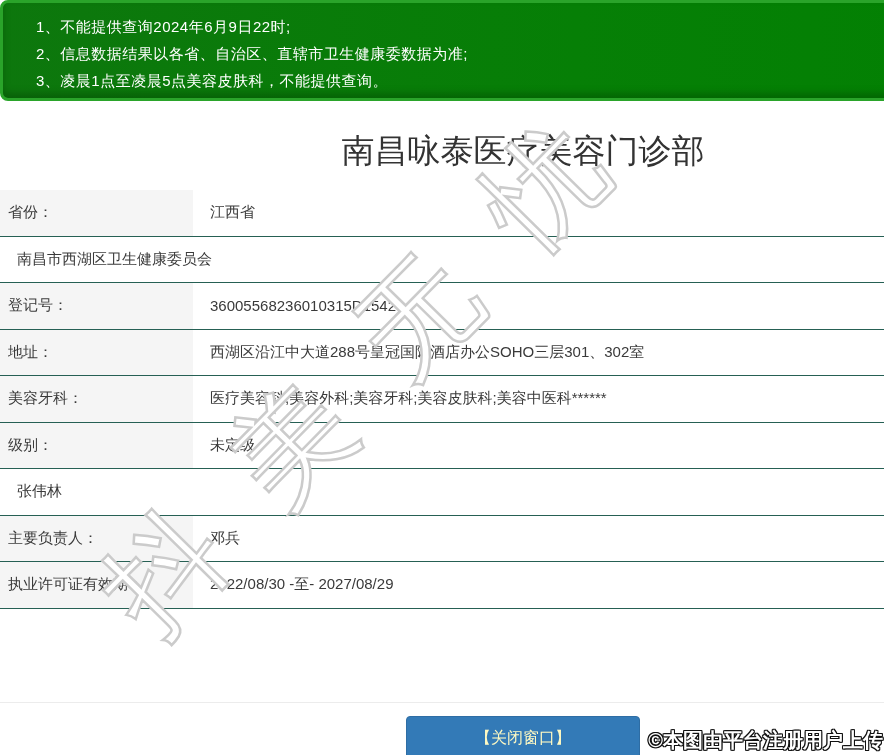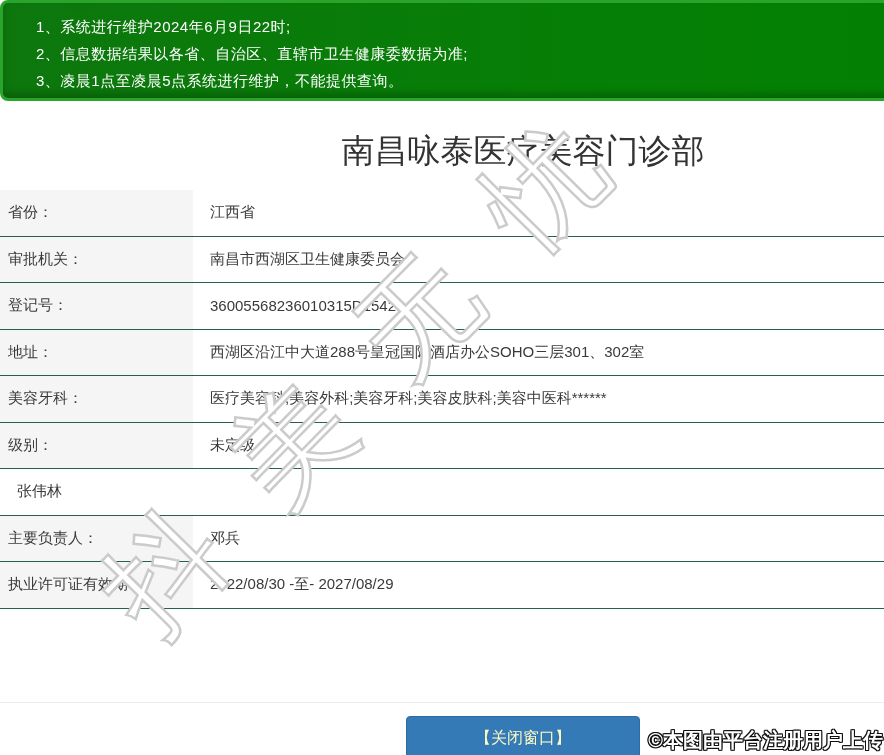--- a/index.html
+++ b/index.html
@@ -109,36 +109,35 @@
       -1px -1px 0 #111, 1px -1px 0 #111, -1px 1px 0 #111, 1px 1px 0 #111,
       0 -1px 0 #111, 0 1px 0 #111, -1px 0 0 #111, 1px 0 0 #111;
   }
 </style>
 </head>
 <body style="--banner-border: #2aa42a; --table-border: #266054; --label-bg: #f5f5f5; --btn-bg: #337ab7; --btn-border: #2e6da4; --wm-stroke: #cbcbcb;">
 
 <div class="page">
 
   <div class="banner">
-    <div class="notice-line"><span>1、</span><span>系统进行维护</span><b>2024年6月9日22时</b><span>;</span></div>
+    <div class="notice-line"><span>1、</span><span>不能提供查询</span><b>2024年6月9日22时</b><span>;</span></div>
     <div class="notice-line"><span>2、</span><span>信息数据结果以各省、自治区、直辖市卫生健康委数据为准;</span><b></b><span></span></div>
-    <div class="notice-line"><span>3、</span><span></span><b>凌晨1点至凌晨5点</b><span>系统进行维护，不能提供查询。</span></div>
+    <div class="notice-line"><span>3、</span><span></span><b>凌晨1点至凌晨5点</b><span>美容皮肤科，不能提供查询。</span></div>
   </div>
 
   <h1 class="page-title">南昌咏泰医疗美容门诊部</h1>
 
   <div class="info-table">
 
       <div class="trow">
         <div class="tlabel">省份：</div>
         <div class="tvalue">江西省</div>
       </div>
 
       <div class="trow">
-        <div class="tlabel">审批机关：</div>
         <div class="tvalue">南昌市西湖区卫生健康委员会</div>
       </div>
 
       <div class="trow">
         <div class="tlabel">登记号：</div>
         <div class="tvalue">36005568236010315D1542</div>
       </div>
 
       <div class="trow">
         <div class="tlabel">地址：</div>

